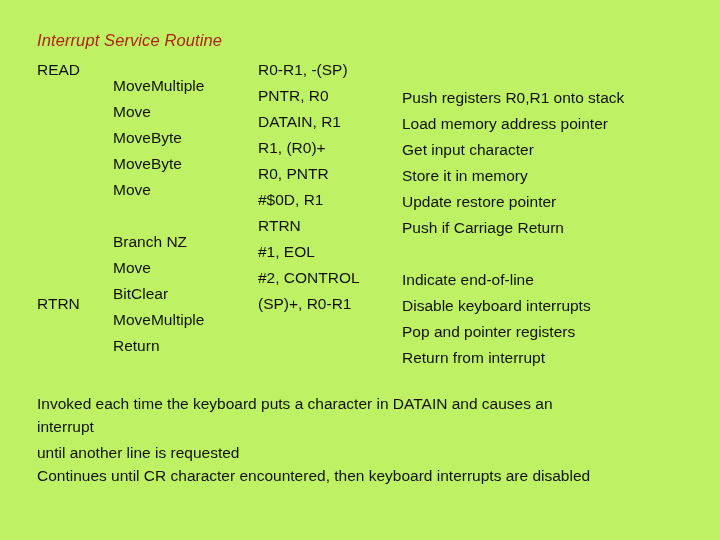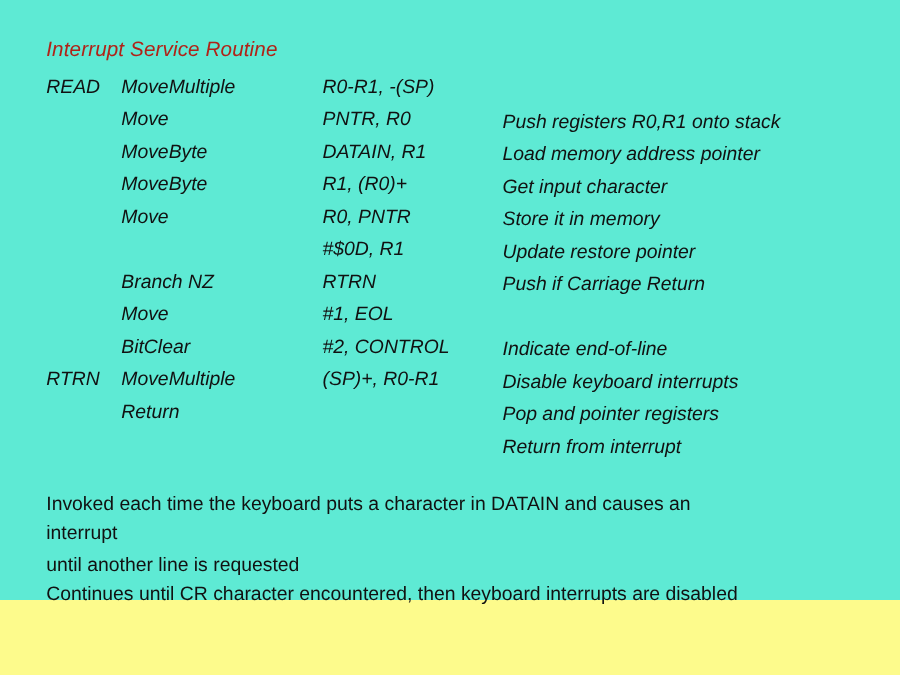--- a/index.html
+++ b/index.html
@@ -9,22 +9,22 @@
   body {
     width: 720px;
     height: 540px;
     background: #FDFB8C;
     font-family: "Liberation Sans", sans-serif;
     overflow: hidden;
   }
   .slide {
     position: relative;
     width: 720px;
-    height: 480px;
-    background: #5eead4;
+    height: 540px;
+    background: #bef264;
     box-sizing: border-box;
   }
 
   
   .title {
     position: absolute;
     left: 37px;
     top: 30px;
     font-size: 16.5px;
     font-style: italic;
@@ -34,38 +34,37 @@
     white-space: nowrap;
     line-height: 20px;
   }
 
   
   .listing {
     position: absolute;
     left: 37px;
     top: 57px;
     width: 660px;
-    font-style: italic;
   }
   .code-row {
     position: relative;
     height: 26px;
     line-height: 26px;
     white-space: nowrap;
   }
   .col {
     position: absolute;
     top: 0;
     font-size: 15.5px;
     color: #111111;
     white-space: nowrap;
     line-height: 26px;
   }
   .col-label    { left: 0px; }
-  .col-instr    { left: 60px; }
+  .col-instr    { left: 76px; margin-top: 16px; }
   .col-operand  { left: 221px; }
   .col-comment  { left: 365px; margin-top: 28px; }
 
   
   .notes {
     position: absolute;
     left: 37px;
     top: 356px;
     width: 655px;
     margin-top: 36px;

